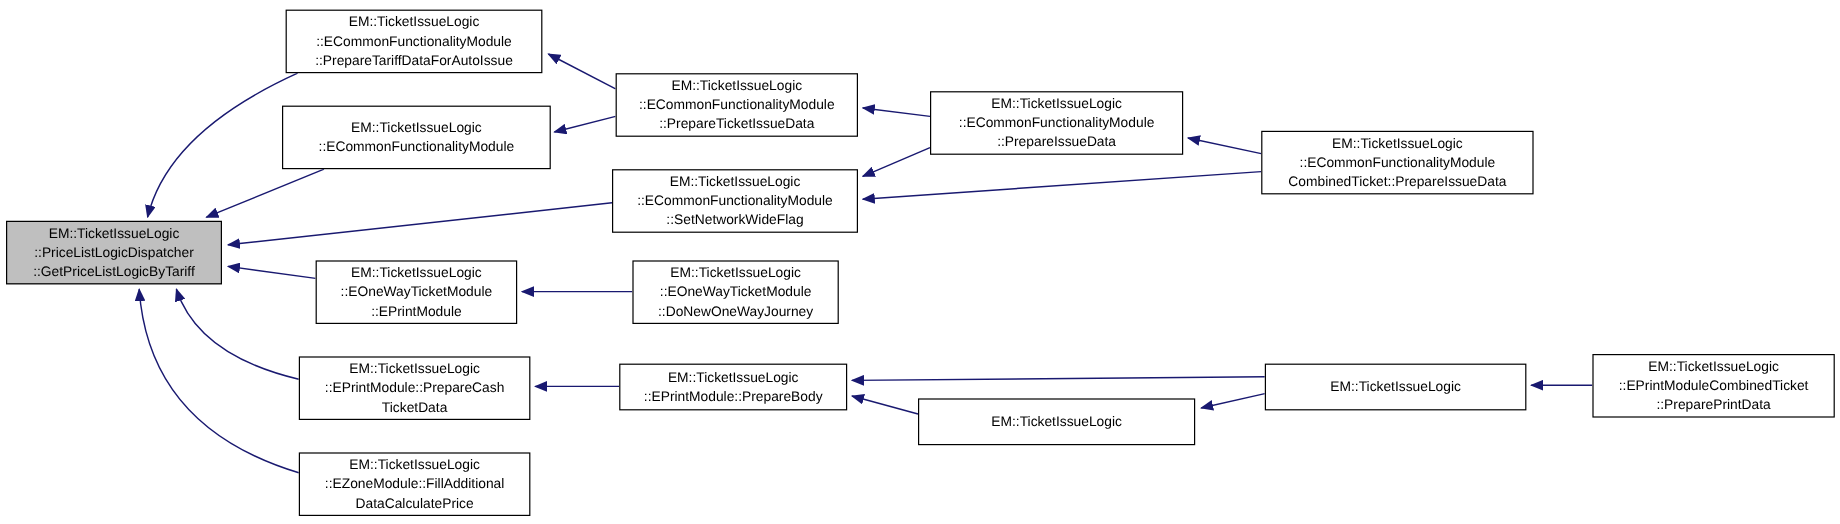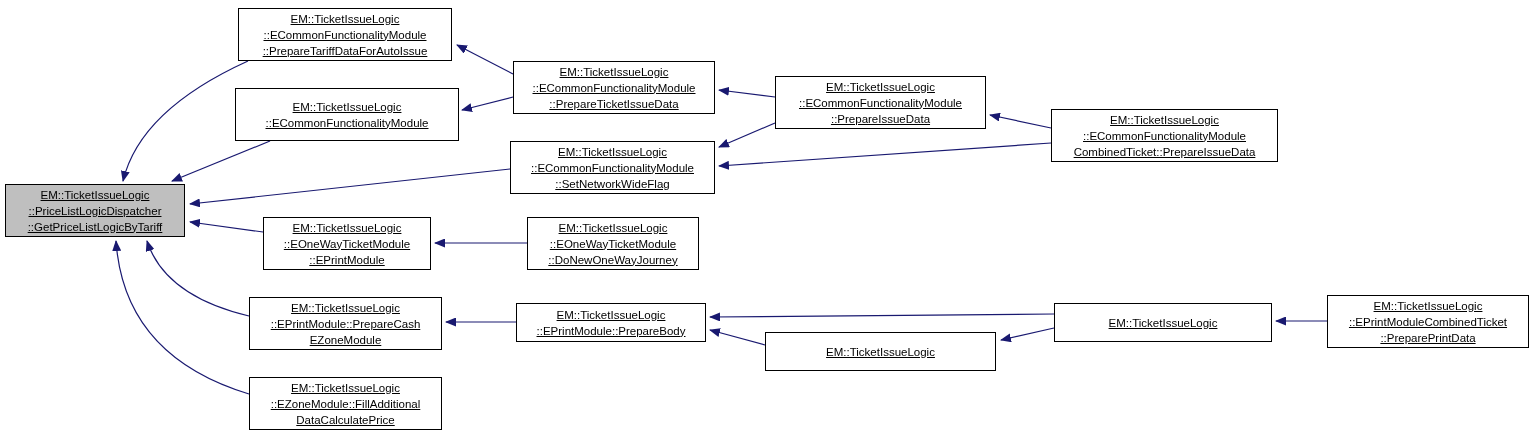--- a/index.html
+++ b/index.html
@@ -31,21 +31,21 @@
     line-height: 16px;
     color: #000000;
     white-space: nowrap;
     cursor: pointer;
   }
   .node.highlight {
     background: #bfbfbf;
     border-width: 1.5px;
     cursor: default;
   }
-  .node span { display: block; text-decoration: underline; }
+  .node span { display: block; }
 </style>
 </head>
 <body>
 
 <div class="canvas">
   <svg class="edge-layer" viewBox="0 0 1533 437" xmlns="http://www.w3.org/2000/svg">
     <defs>
       <marker id="arrow" markerWidth="11" markerHeight="9" refX="10" refY="4.5" orient="auto" markerUnits="userSpaceOnUse">
         <path d="M0,0 L11,4.5 L0,9 z" fill="#191970"></path>
       </marker>
@@ -112,21 +112,21 @@
         <span>::EPrintModule</span>
       </div>
       <div class="node" style="left: 527px; top: 217px; width: 172px; height: 53px;">
         <span>EM::TicketIssueLogic</span>
         <span>::EOneWayTicketModule</span>
         <span>::DoNewOneWayJourney</span>
       </div>
       <div class="node" style="left: 249px; top: 297px; width: 193px; height: 53px;">
         <span>EM::TicketIssueLogic</span>
         <span>::EPrintModule::PrepareCash</span>
-        <span>EZoneModule</span>
+        <span>TicketData</span>
       </div>
       <div class="node" style="left: 249px; top: 377px; width: 193px; height: 53px;">
         <span>EM::TicketIssueLogic</span>
         <span>::EZoneModule::FillAdditional</span>
         <span>DataCalculatePrice</span>
       </div>
       <div class="node" style="left: 516px; top: 303px; width: 190px; height: 39px;">
         <span>EM::TicketIssueLogic</span>
         <span>::EPrintModule::PrepareBody</span>
       </div>

